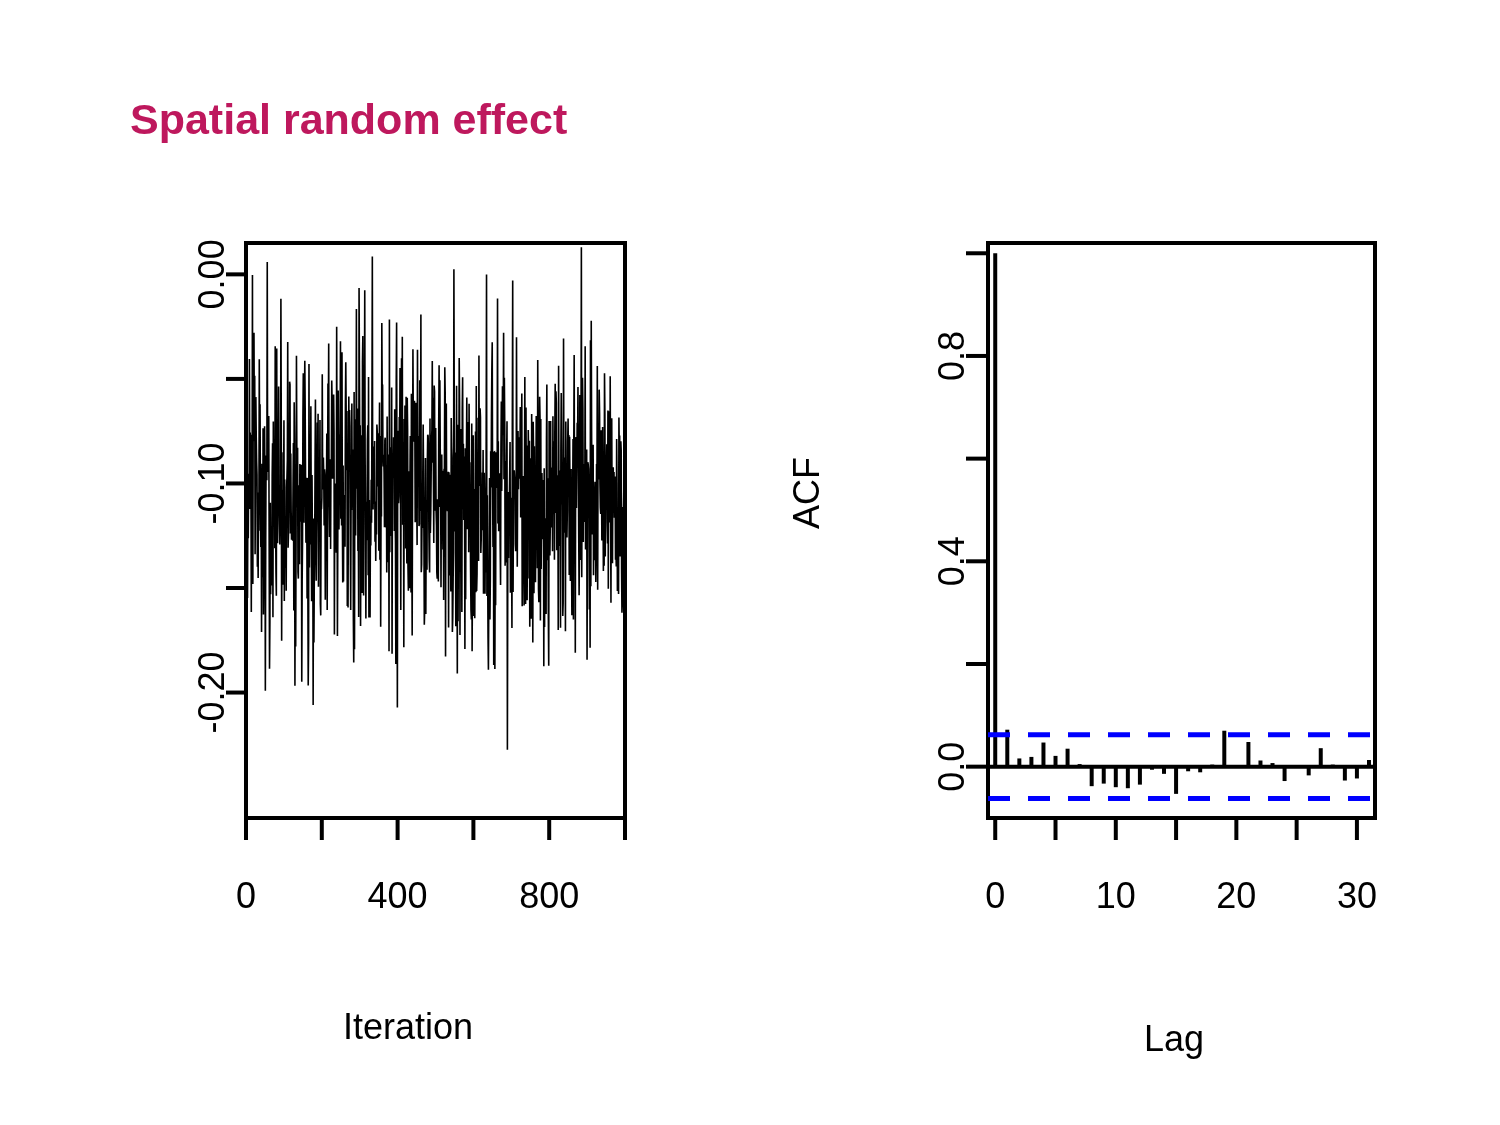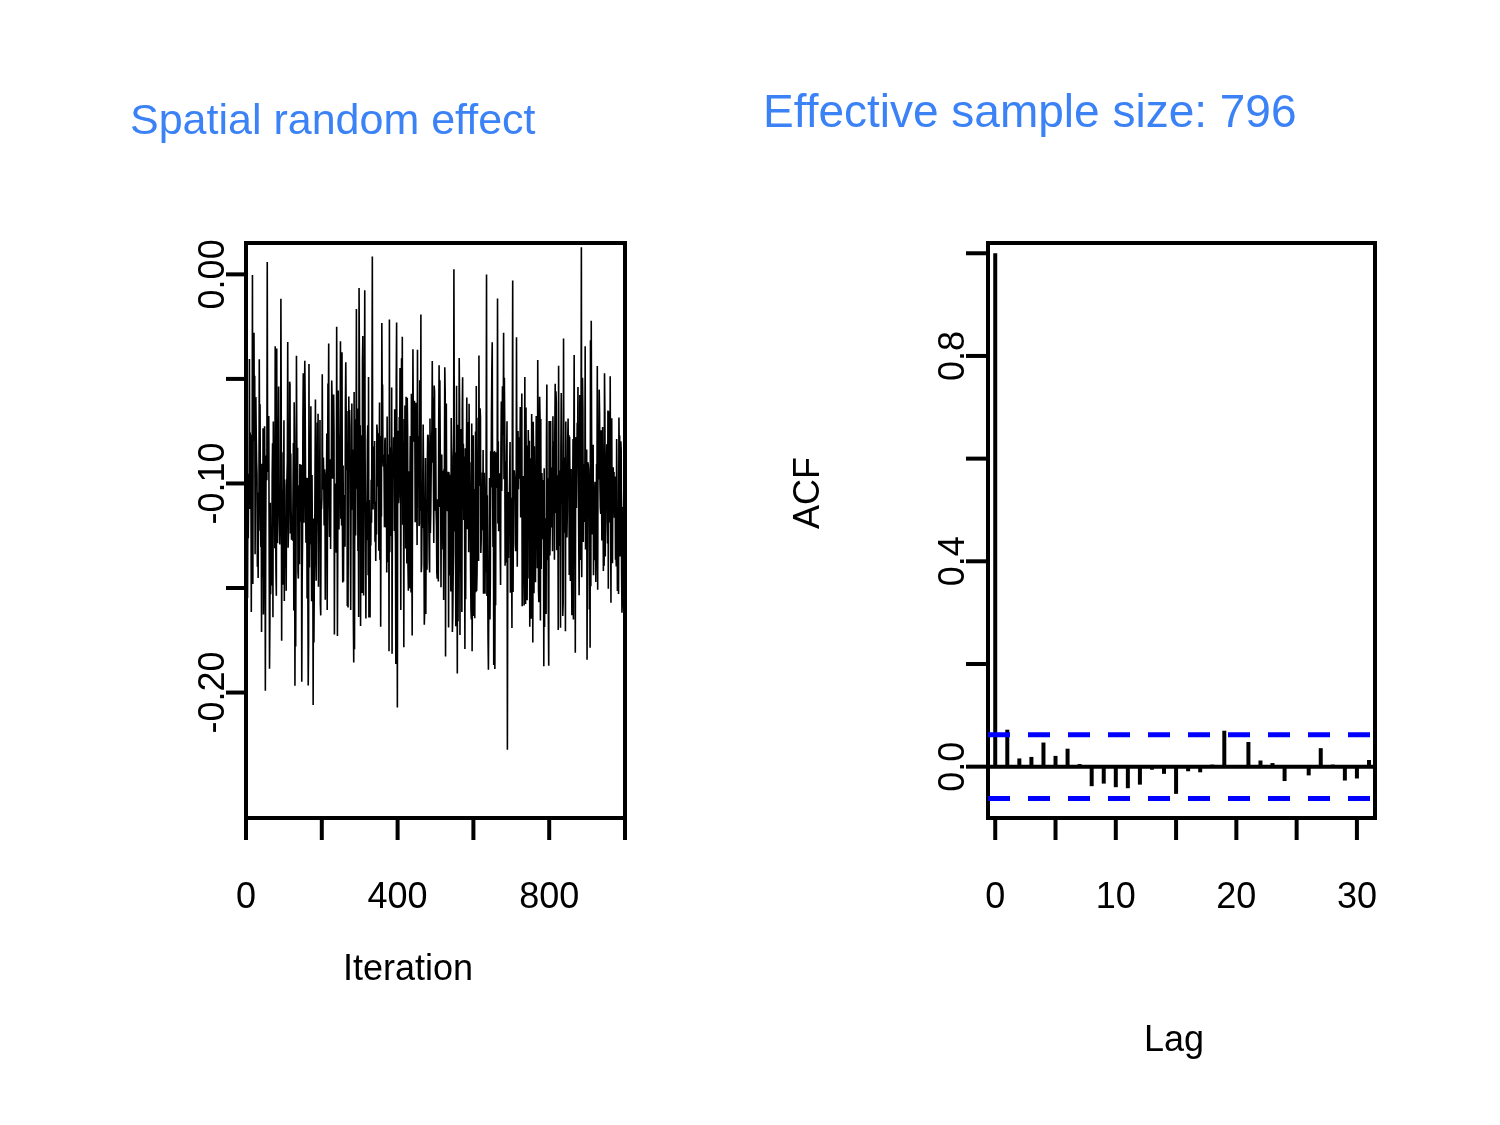--- a/index.html
+++ b/index.html
@@ -24,36 +24,36 @@
   .panel {
     position: absolute;
     top: 0;
     height: 1125px;
   }
   #panel-left  { left: 0;   width: 750px; }
   #panel-right { left: 750px; width: 750px; }
 
   .plot-title {
     position: absolute;
-    font-weight: normal;
+    font-weight: bold;
     font-size: 43px;
     line-height: 1;
     white-space: nowrap;
-    color: #3b82f6;
+    color: #be185d;
   }
   #title-left  { left: 130px; top: 98px; }
   #title-right { left: 13px;  top: 88px; font-size: 46px; }
 
   .axis-label {
     position: absolute;
     font-size: 36px;
     white-space: nowrap;
     color: #000;
   }
-  #xlab-left  { left: 343px; top: 947px; }
+  #xlab-left  { left: 343px; top: 1006px; }
   #xlab-right { left: 394px; top: 1006px; margin-top: 12px; }
   #ylab-right {
     left: 21px;
     top: 472px;
     transform: rotate(-90deg);
     transform-origin: 50% 50%;
   }
 
   svg { display: block; }
   svg text {
@@ -115,21 +115,20 @@
           </clipPath>
           <path d="M246.00 365.17 L246.38 535.82 L246.76 412.19 L247.14 515.28 L247.52 597.89 L247.90 495.72 L248.28 538.24 L248.66 473.87 L249.04 506.57 L249.41 359.10 L249.79 509.05 L250.17 432.48 L250.55 460.74 L250.93 468.90 L251.31 612.05 L251.69 434.66 L252.07 514.65 L252.45 274.96 L252.83 584.10 L253.21 399.49 L253.59 441.32 L253.97 332.66 L254.35 429.80 L254.73 375.86 L255.11 554.23 L255.48 474.43 L255.86 397.13 L256.24 437.32 L256.62 461.35 L257.00 474.64 L257.38 566.70 L257.76 512.97 L258.14 578.00 L258.52 492.51 L258.90 530.67 L259.28 359.28 L259.66 462.75 L260.04 404.24 L260.42 497.56 L260.80 547.08 L261.18 479.77 L261.55 632.10 L261.93 463.65 L262.31 549.67 L262.69 577.27 L263.07 428.14 L263.45 614.40 L263.83 563.42 L264.21 560.61 L264.59 426.19 L264.97 482.13 L265.35 690.80 L265.73 541.51 L266.11 455.56 L266.49 474.11 L266.87 480.32 L267.25 261.92 L267.62 467.66 L268.00 471.81 L268.38 457.18 L268.76 415.98 L269.14 538.76 L269.52 668.85 L269.90 621.58 L270.28 502.75 L270.66 594.19 L271.04 525.78 L271.42 544.32 L271.80 585.42 L272.18 475.65 L272.56 443.36 L272.94 617.32 L273.32 421.48 L273.69 496.79 L274.07 513.77 L274.45 460.26 L274.83 548.37 L275.21 346.19 L275.59 515.94 L275.97 572.35 L276.35 595.76 L276.73 348.60 L277.11 539.66 L277.49 543.15 L277.87 473.58 L278.25 475.83 L278.63 386.40 L279.01 499.29 L279.39 525.49 L279.76 544.51 L280.14 513.35 L280.52 526.33 L280.90 298.72 L281.28 428.83 L281.66 640.79 L282.04 489.82 L282.42 530.84 L282.80 584.76 L283.18 452.29 L283.56 507.38 L283.94 420.21 L284.32 601.02 L284.70 479.58 L285.08 567.70 L285.46 530.81 L285.83 516.05 L286.21 590.64 L286.59 487.56 L286.97 477.32 L287.35 460.38 L287.73 341.91 L288.11 547.65 L288.49 533.59 L288.87 499.20 L289.25 509.23 L289.63 381.67 L290.01 384.50 L290.39 533.45 L290.77 453.47 L291.15 511.48 L291.53 539.82 L291.90 515.74 L292.28 533.10 L292.66 540.60 L293.04 490.43 L293.42 442.91 L293.80 610.50 L294.18 402.27 L294.56 439.90 L294.94 685.84 L295.32 541.72 L295.70 646.51 L296.08 531.33 L296.46 355.71 L296.84 454.42 L297.22 507.39 L297.60 447.83 L297.97 571.97 L298.35 578.58 L298.73 506.55 L299.11 485.19 L299.49 564.26 L299.87 463.97 L300.25 521.86 L300.63 485.69 L301.01 482.89 L301.39 464.71 L301.77 681.84 L302.15 581.69 L302.53 541.62 L302.91 419.10 L303.29 373.28 L303.67 417.91 L304.05 522.82 L304.42 403.19 L304.80 360.81 L305.18 408.39 L305.56 480.73 L305.94 542.77 L306.32 533.58 L306.70 477.87 L307.08 598.57 L307.46 478.06 L307.84 583.53 L308.22 685.58 L308.60 641.38 L308.98 364.05 L309.36 567.56 L309.74 479.67 L310.12 544.50 L310.49 481.29 L310.87 406.29 L311.25 522.60 L311.63 601.29 L312.01 475.08 L312.39 540.27 L312.77 526.59 L313.15 704.94 L313.53 518.55 L313.91 642.50 L314.29 580.77 L314.67 549.67 L315.05 465.72 L315.43 399.59 L315.81 498.73 L316.19 580.83 L316.56 534.52 L316.94 502.68 L317.32 422.40 L317.70 500.41 L318.08 413.66 L318.46 586.78 L318.84 474.44 L319.22 504.22 L319.60 499.29 L319.98 420.03 L320.36 604.16 L320.74 615.39 L321.12 509.57 L321.50 508.56 L321.88 497.60 L322.26 374.31 L322.63 472.71 L323.01 489.48 L323.39 457.52 L323.77 476.69 L324.15 525.50 L324.53 469.43 L324.91 474.05 L325.29 599.83 L325.67 513.88 L326.05 499.77 L326.43 492.10 L326.81 433.47 L327.19 609.98 L327.57 486.00 L327.95 383.49 L328.33 423.04 L328.70 343.50 L329.08 501.79 L329.46 537.06 L329.84 514.66 L330.22 459.25 L330.60 548.97 L330.98 461.95 L331.36 460.78 L331.74 380.41 L332.12 402.87 L332.50 478.69 L332.88 468.98 L333.26 403.39 L333.64 394.54 L334.02 431.47 L334.40 634.48 L334.77 489.49 L335.15 483.58 L335.53 502.56 L335.91 527.63 L336.29 552.69 L336.67 326.70 L337.05 473.30 L337.43 635.89 L337.81 533.58 L338.19 390.38 L338.57 460.33 L338.95 529.47 L339.33 488.05 L339.71 434.55 L340.09 441.27 L340.47 341.33 L340.84 518.86 L341.22 492.43 L341.60 525.38 L341.98 352.35 L342.36 515.61 L342.74 582.52 L343.12 465.62 L343.50 581.56 L343.88 494.90 L344.26 508.72 L344.64 500.87 L345.02 546.66 L345.40 405.45 L345.78 362.31 L346.16 410.80 L346.54 470.24 L346.91 411.09 L347.29 605.88 L347.67 564.31 L348.05 607.54 L348.43 481.88 L348.81 396.53 L349.19 471.48 L349.57 410.03 L349.95 426.30 L350.33 551.76 L350.71 609.93 L351.09 495.65 L351.47 510.14 L351.85 403.56 L352.23 507.28 L352.61 475.76 L352.98 449.43 L353.36 618.28 L353.74 662.47 L354.12 391.94 L354.50 649.25 L354.88 419.19 L355.26 506.92 L355.64 535.57 L356.02 464.92 L356.40 308.89 L356.78 488.73 L357.16 458.11 L357.54 408.44 L357.92 550.98 L358.30 507.83 L358.68 617.07 L359.06 287.92 L359.43 367.97 L359.81 468.88 L360.19 425.29 L360.57 625.97 L360.95 519.10 L361.33 435.21 L361.71 465.15 L362.09 592.92 L362.47 362.31 L362.85 336.01 L363.23 507.99 L363.61 595.58 L363.99 424.61 L364.37 423.20 L364.75 290.32 L365.13 456.58 L365.50 528.53 L365.88 618.62 L366.26 501.66 L366.64 540.36 L367.02 513.90 L367.40 440.46 L367.78 425.32 L368.16 575.33 L368.54 376.97 L368.92 617.58 L369.30 499.90 L369.68 598.18 L370.06 617.53 L370.44 520.83 L370.82 545.38 L371.20 479.84 L371.57 522.68 L371.95 406.53 L372.33 256.40 L372.71 501.55 L373.09 509.43 L373.47 446.57 L373.85 456.65 L374.23 504.02 L374.61 440.99 L374.99 541.64 L375.37 501.51 L375.75 560.90 L376.13 509.50 L376.51 534.51 L376.89 424.44 L377.27 432.60 L377.64 486.42 L378.02 464.20 L378.40 433.29 L378.78 550.83 L379.16 472.87 L379.54 402.39 L379.92 559.86 L380.30 436.12 L380.68 626.69 L381.06 502.04 L381.44 516.53 L381.82 323.03 L382.20 392.56 L382.58 384.52 L382.96 457.76 L383.34 466.54 L383.71 454.85 L384.09 473.09 L384.47 527.31 L384.85 440.46 L385.23 437.64 L385.61 512.72 L385.99 527.50 L386.37 465.57 L386.75 572.52 L387.13 416.56 L387.51 558.04 L387.89 525.63 L388.27 562.21 L388.65 454.39 L389.03 651.32 L389.41 319.52 L389.78 552.34 L390.16 491.66 L390.54 447.17 L390.92 486.22 L391.30 535.92 L391.68 387.53 L392.06 653.69 L392.44 478.20 L392.82 472.85 L393.20 470.51 L393.58 437.17 L393.96 452.19 L394.34 531.06 L394.72 409.26 L395.10 513.62 L395.48 542.10 L395.85 663.91 L396.23 382.74 L396.61 322.39 L396.99 502.12 L397.37 707.44 L397.75 430.71 L398.13 500.03 L398.51 503.16 L398.89 495.98 L399.27 417.01 L399.65 448.71 L400.03 368.10 L400.41 447.74 L400.79 610.02 L401.17 411.19 L401.55 358.29 L401.92 463.81 L402.30 336.72 L402.68 524.87 L403.06 516.18 L403.44 441.63 L403.82 647.31 L404.20 419.01 L404.58 513.23 L404.96 405.61 L405.34 411.40 L405.72 548.57 L406.10 396.66 L406.48 503.98 L406.86 563.57 L407.24 397.78 L407.62 429.17 L407.99 567.05 L408.37 590.69 L408.75 471.25 L409.13 516.20 L409.51 588.13 L409.89 491.23 L410.27 435.98 L410.65 501.52 L411.03 592.62 L411.41 393.85 L411.79 534.20 L412.17 635.44 L412.55 485.43 L412.93 349.18 L413.31 421.64 L413.69 417.83 L414.07 441.62 L414.44 400.68 L414.82 419.84 L415.20 522.30 L415.58 517.95 L415.96 402.85 L416.34 434.99 L416.72 498.96 L417.10 545.12 L417.48 349.85 L417.86 454.79 L418.24 468.91 L418.62 436.07 L419.00 525.98 L419.38 524.04 L419.76 380.32 L420.14 506.04 L420.51 510.94 L420.89 314.50 L421.27 572.16 L421.65 564.15 L422.03 514.32 L422.41 528.07 L422.79 477.86 L423.17 424.61 L423.55 475.03 L423.93 535.43 L424.31 624.63 L424.69 610.30 L425.07 565.50 L425.45 457.94 L425.83 614.10 L426.21 521.83 L426.58 500.29 L426.96 569.78 L427.34 461.91 L427.72 434.80 L428.10 435.92 L428.48 447.47 L428.86 527.67 L429.24 560.25 L429.62 572.58 L430.00 418.50 L430.38 532.93 L430.76 512.71 L431.14 475.82 L431.52 439.45 L431.90 430.05 L432.28 361.06 L432.65 462.64 L433.03 397.66 L433.41 475.25 L433.79 542.94 L434.17 385.50 L434.55 391.49 L434.93 510.50 L435.31 509.23 L435.69 428.02 L436.07 510.82 L436.45 525.19 L436.83 572.38 L437.21 578.72 L437.59 499.34 L437.97 564.80 L438.35 581.41 L438.72 426.13 L439.10 365.37 L439.48 506.91 L439.86 380.25 L440.24 448.45 L440.62 467.64 L441.00 587.28 L441.38 493.93 L441.76 454.45 L442.14 515.46 L442.52 503.86 L442.90 549.57 L443.28 470.64 L443.66 600.09 L444.04 469.28 L444.42 468.97 L444.79 367.16 L445.17 392.08 L445.55 656.49 L445.93 416.07 L446.31 403.58 L446.69 509.65 L447.07 489.08 L447.45 511.26 L447.83 495.74 L448.21 471.77 L448.59 627.54 L448.97 472.15 L449.35 575.57 L449.73 494.83 L450.11 474.88 L450.49 516.06 L450.86 591.58 L451.24 418.09 L451.62 446.92 L452.00 457.69 L452.38 632.03 L452.76 617.72 L453.14 578.75 L453.52 551.84 L453.90 269.18 L454.28 421.90 L454.66 531.50 L455.04 452.48 L455.42 498.59 L455.80 626.13 L456.18 570.35 L456.56 385.87 L456.93 529.46 L457.31 673.59 L457.69 424.74 L458.07 621.22 L458.45 511.65 L458.83 486.89 L459.21 357.96 L459.59 403.45 L459.97 634.90 L460.35 494.73 L460.73 513.90 L461.11 428.97 L461.49 459.32 L461.87 612.01 L462.25 409.64 L462.63 377.34 L463.01 509.06 L463.38 443.66 L463.76 520.03 L464.14 456.50 L464.52 481.87 L464.90 649.00 L465.28 448.26 L465.66 599.33 L466.04 486.00 L466.42 458.25 L466.80 397.60 L467.18 529.32 L467.56 436.34 L467.94 495.35 L468.32 421.91 L468.70 552.21 L469.08 403.83 L469.45 476.42 L469.83 462.32 L470.21 513.30 L470.59 571.73 L470.97 610.02 L471.35 619.57 L471.73 423.52 L472.11 651.33 L472.49 578.74 L472.87 444.46 L473.25 435.29 L473.63 615.98 L474.01 488.91 L474.39 520.29 L474.77 618.19 L475.15 520.19 L475.52 431.57 L475.90 592.14 L476.28 385.90 L476.66 591.03 L477.04 574.07 L477.42 518.28 L477.80 500.78 L478.18 417.87 L478.56 560.89 L478.94 355.55 L479.32 485.95 L479.70 480.34 L480.08 408.32 L480.46 417.21 L480.84 553.01 L481.22 538.96 L481.59 488.31 L481.97 521.81 L482.35 472.54 L482.73 530.34 L483.11 450.11 L483.49 593.71 L483.87 517.47 L484.25 472.73 L484.63 507.78 L485.01 593.83 L485.39 527.33 L485.77 572.56 L486.15 453.19 L486.53 274.57 L486.91 595.96 L487.29 495.36 L487.66 570.78 L488.04 637.94 L488.42 669.68 L488.80 602.23 L489.18 572.25 L489.56 478.06 L489.94 619.60 L490.32 579.80 L490.70 451.20 L491.08 487.60 L491.46 416.24 L491.84 369.95 L492.22 342.21 L492.60 489.26 L492.98 546.94 L493.36 457.89 L493.73 664.89 L494.11 452.14 L494.49 451.93 L494.87 669.06 L495.25 532.73 L495.63 605.28 L496.01 452.37 L496.39 468.80 L496.77 486.08 L497.15 487.72 L497.53 298.48 L497.91 523.38 L498.29 441.16 L498.67 531.31 L499.05 521.49 L499.43 526.36 L499.80 473.17 L500.18 546.06 L500.56 584.91 L500.94 450.01 L501.32 401.43 L501.70 491.07 L502.08 450.03 L502.46 386.24 L502.84 387.22 L503.22 435.27 L503.60 332.83 L503.98 479.16 L504.36 377.84 L504.74 424.22 L505.12 565.74 L505.50 465.85 L505.87 460.92 L506.25 562.51 L506.63 457.84 L507.01 421.15 L507.39 749.81 L507.77 566.78 L508.15 491.91 L508.53 557.93 L508.91 493.44 L509.29 505.80 L509.67 476.31 L510.05 441.89 L510.43 592.86 L510.81 497.70 L511.19 569.62 L511.57 545.51 L511.94 628.00 L512.32 429.33 L512.70 280.55 L513.08 592.10 L513.46 492.77 L513.84 481.18 L514.22 470.17 L514.60 476.98 L514.98 488.86 L515.36 544.58 L515.74 551.09 L516.12 529.03 L516.50 337.28 L516.88 466.55 L517.26 566.79 L517.64 488.29 L518.02 431.01 L518.39 489.23 L518.77 462.87 L519.15 437.26 L519.53 478.71 L519.91 466.17 L520.29 407.04 L520.67 517.60 L521.05 471.14 L521.43 477.20 L521.81 393.59 L522.19 606.16 L522.57 522.12 L522.95 497.38 L523.33 475.88 L523.71 561.10 L524.09 605.49 L524.46 483.65 L524.84 377.05 L525.22 550.52 L525.60 604.01 L525.98 407.50 L526.36 500.77 L526.74 445.48 L527.12 600.14 L527.50 505.98 L527.88 578.41 L528.26 430.11 L528.64 452.01 L529.02 501.60 L529.40 440.63 L529.78 626.68 L530.16 550.14 L530.53 458.34 L530.91 529.26 L531.29 618.67 L531.67 413.92 L532.05 517.26 L532.43 459.16 L532.81 642.44 L533.19 421.84 L533.57 453.25 L533.95 593.14 L534.33 446.34 L534.71 524.98 L535.09 498.01 L535.47 582.26 L535.85 513.77 L536.23 415.97 L536.60 440.30 L536.98 480.43 L537.36 568.32 L537.74 360.11 L538.12 453.54 L538.50 589.14 L538.88 602.14 L539.26 460.76 L539.64 396.85 L540.02 418.02 L540.40 620.44 L540.78 419.04 L541.16 568.95 L541.54 520.69 L541.92 472.92 L542.30 496.62 L542.67 539.17 L543.05 498.08 L543.43 480.08 L543.81 666.20 L544.19 468.27 L544.57 626.91 L544.95 519.44 L545.33 518.20 L545.71 544.15 L546.09 614.12 L546.47 440.47 L546.85 384.57 L547.23 560.21 L547.61 478.18 L547.99 507.85 L548.37 618.18 L548.74 665.78 L549.12 420.92 L549.50 450.03 L549.88 555.60 L550.26 527.32 L550.64 420.92 L551.02 527.47 L551.40 500.37 L551.78 473.09 L552.16 467.50 L552.54 551.29 L552.92 416.15 L553.30 514.19 L553.68 508.25 L554.06 441.15 L554.44 559.74 L554.81 435.23 L555.19 383.81 L555.57 512.96 L555.95 391.38 L556.33 402.82 L556.71 550.30 L557.09 544.83 L557.47 510.38 L557.85 475.32 L558.23 630.06 L558.61 365.75 L558.99 513.77 L559.37 546.12 L559.75 470.43 L560.13 525.89 L560.51 627.86 L560.88 451.26 L561.26 393.12 L561.64 446.89 L562.02 504.40 L562.40 492.00 L562.78 616.03 L563.16 602.70 L563.54 338.40 L563.92 482.33 L564.30 532.66 L564.68 457.41 L565.06 496.85 L565.44 631.34 L565.82 421.51 L566.20 529.08 L566.58 481.10 L566.95 537.40 L567.33 510.46 L567.71 441.17 L568.09 418.62 L568.47 473.62 L568.85 435.01 L569.23 574.99 L569.61 436.69 L569.99 494.21 L570.37 580.94 L570.75 574.80 L571.13 468.95 L571.51 553.91 L571.89 615.14 L572.27 568.37 L572.65 500.04 L573.03 439.05 L573.40 619.46 L573.78 446.08 L574.16 354.91 L574.54 496.16 L574.92 438.26 L575.30 652.75 L575.68 441.71 L576.06 437.14 L576.44 507.92 L576.82 461.53 L577.20 422.86 L577.58 447.54 L577.96 386.92 L578.34 458.09 L578.72 534.77 L579.10 595.30 L579.47 550.02 L579.85 394.89 L580.23 462.43 L580.61 560.11 L580.99 454.84 L581.37 247.18 L581.75 577.27 L582.13 441.38 L582.51 377.84 L582.89 408.57 L583.27 542.09 L583.65 464.00 L584.03 521.98 L584.41 475.35 L584.79 501.83 L585.17 346.28 L585.54 549.45 L585.92 530.04 L586.30 469.25 L586.68 449.60 L587.06 659.71 L587.44 516.75 L587.82 462.25 L588.20 464.42 L588.58 468.88 L588.96 487.07 L589.34 609.51 L589.72 480.21 L590.10 647.79 L590.48 340.26 L590.86 586.32 L591.24 320.79 L591.61 431.27 L591.99 507.01 L592.37 534.61 L592.75 479.69 L593.13 444.65 L593.51 575.23 L593.89 511.26 L594.27 560.16 L594.65 493.98 L595.03 481.85 L595.41 501.55 L595.79 582.02 L596.17 556.29 L596.55 464.07 L596.93 490.17 L597.31 365.90 L597.68 589.78 L598.06 442.76 L598.44 479.45 L598.82 463.93 L599.20 389.63 L599.58 413.16 L599.96 483.92 L600.34 507.39 L600.72 513.97 L601.10 430.15 L601.48 472.92 L601.86 540.41 L602.24 482.11 L602.62 426.95 L603.00 509.55 L603.38 570.94 L603.75 458.03 L604.13 565.63 L604.51 373.19 L604.89 413.52 L605.27 556.57 L605.65 473.54 L606.03 498.09 L606.41 468.63 L606.79 444.16 L607.17 522.62 L607.55 543.48 L607.93 410.42 L608.31 588.75 L608.69 414.58 L609.07 502.86 L609.45 411.23 L609.82 522.56 L610.20 376.28 L610.58 507.25 L610.96 602.76 L611.34 450.42 L611.72 418.35 L612.10 513.02 L612.48 563.27 L612.86 473.62 L613.24 467.17 L613.62 512.96 L614.00 472.00 L614.38 517.77 L614.76 494.68 L615.14 476.61 L615.52 559.79 L615.89 545.55 L616.27 566.61 L616.65 439.12 L617.03 483.31 L617.41 591.04 L617.79 581.05 L618.17 568.11 L618.55 594.08 L618.93 417.46 L619.31 455.20 L619.69 435.47 L620.07 556.48 L620.45 511.75 L620.83 441.26 L621.21 451.34 L621.59 571.17 L621.96 612.72 L622.34 602.26 L622.72 507.03 L623.10 517.97 L623.48 511.94 L623.86 486.15 L624.24 538.50 L624.62 453.55 L625.00 468.01" clip-path="url(#clip-left)" class="trace-path"></path>
         </g>
     </svg>
 
     <div class="axis-label" id="xlab-left">Iteration</div>
   </div>
 
   <div class="panel" id="panel-right">
 
-    <div class="plot-title" id="title-right">Effective sample size: 796</div>
 
     <svg id="svg-right" width="750" height="1125" viewBox="0 0 750 1125">
       <g>
         <rect class="frame" x="238" y="243" width="387" height="575"></rect>
       </g>
       <g id="right-yaxis">
           <line x1="216" y1="766.6607142857143" x2="238" y2="766.6607142857143" class="tick"></line>
           <text x="202" y="766.6607142857143" text-anchor="middle" dominant-baseline="central" transform="rotate(-90 202 766.6607142857143)" class="tick-label">0.0</text>
           <line x1="216" y1="663.9821428571429" x2="238" y2="663.9821428571429" class="tick"></line>
           <line x1="216" y1="561.3035714285714" x2="238" y2="561.3035714285714" class="tick"></line>

